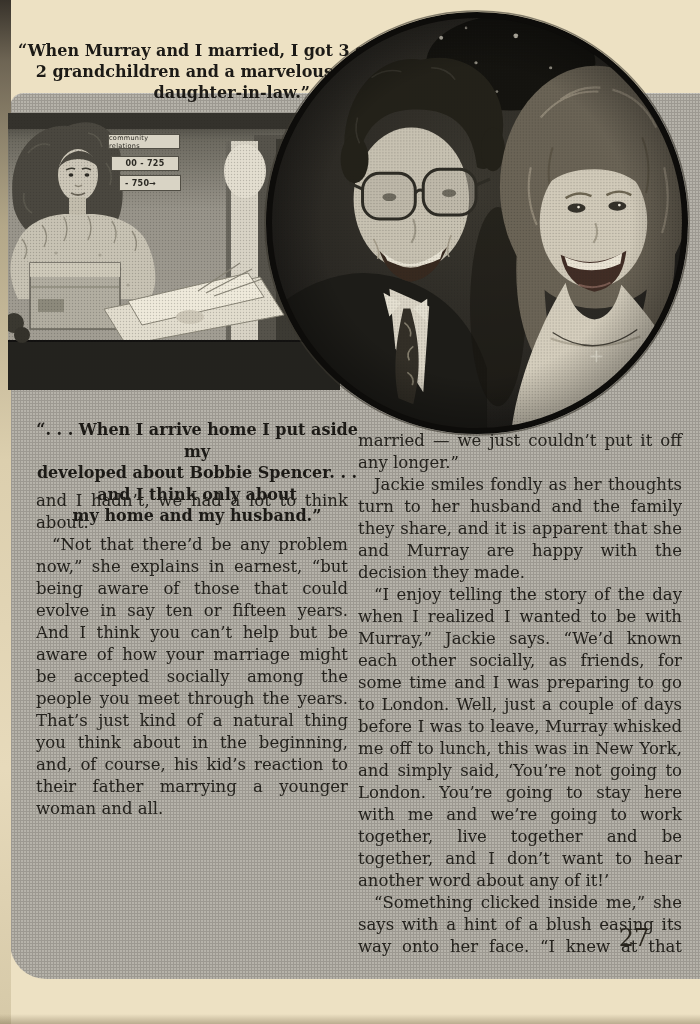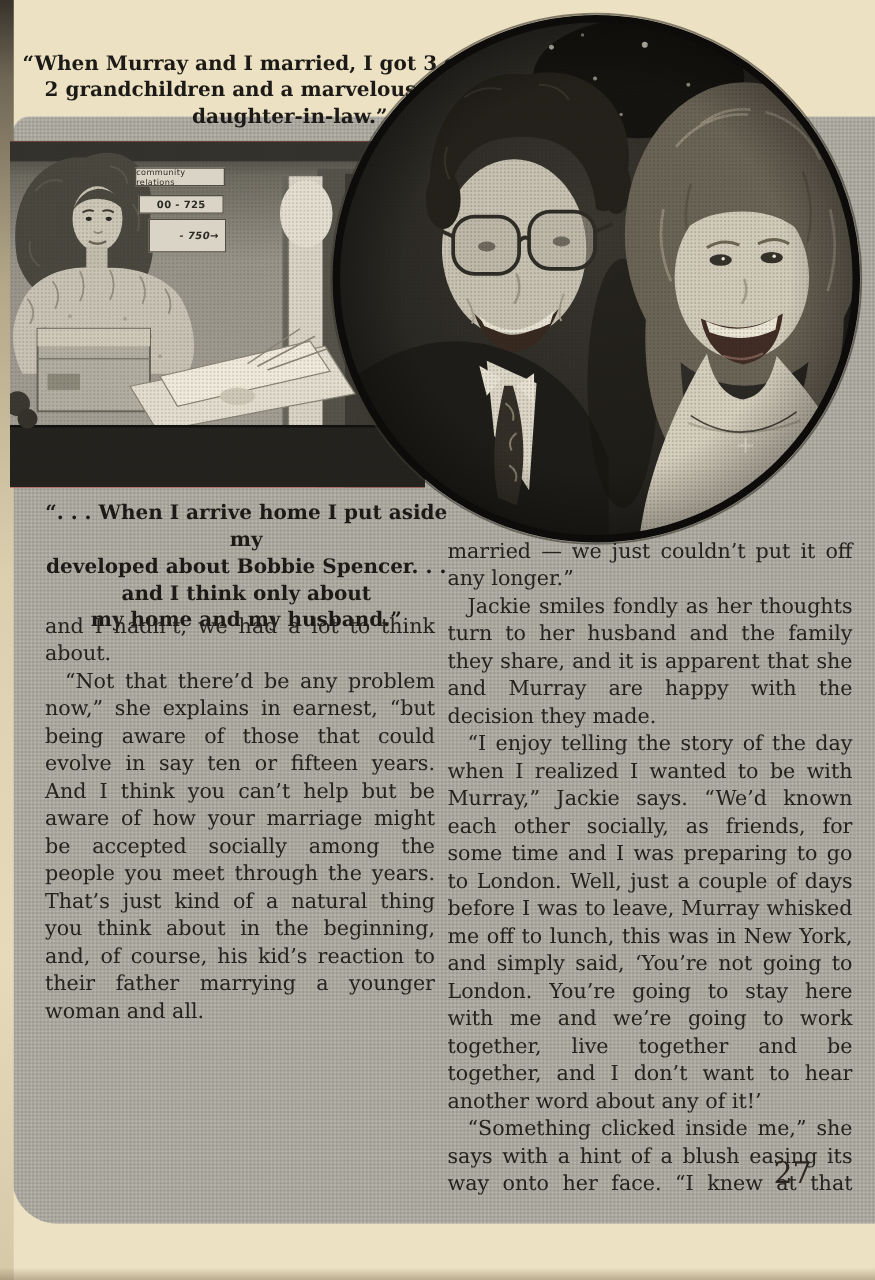--- a/index.html
+++ b/index.html
@@ -29,39 +29,39 @@
   
   .quote{ font-weight:bold; color:#1c1a16; }
   .quote-top{
     position:absolute; top:40px; right:352px; width:330px;
     font-size:16px; line-height:21px; text-align:right; white-space:nowrap;
   }
   .quote-top .ql{display:block;}
   .quote-top .ql2{padding-right:15px;}
   .quote-top .ql3{padding-right:38px;}
   .quote-mid{
-    position:absolute; left:34px; top:399px; width:326px;
+    position:absolute; left:34px; top:419px; width:326px;
     font-size:16px; line-height:21.5px; text-align:center;
   }
   .quote-mid .ql{display:block;}
   
   .photo-desk{
     position:absolute; left:8px; top:113px; width:332px; height:277px; margin:0;
     background:#ef4444; overflow:hidden;
   }
   .photo-desk svg{display:block; width:100%; height:100%;}
   .sign{
     position:absolute; background:#d9d4c5; border:1px solid #514e45; color:#2c2a24;
     font-family:"DejaVu Sans","Liberation Sans",sans-serif;
     display:flex; align-items:center; justify-content:center;
     letter-spacing:.3px;
   }
   .sign-1{left:100px; top:21px; width:70px; height:13px; font-size:6.5px;}
   .sign-2{left:103px; top:43px; width:66px; height:13px; font-size:8px; font-weight:bold;}
-  .sign-3{left:111px; top:62px; width:62px; height:27px; font-size:8px; font-weight:bold; justify-content:flex-end; padding:0 5px; box-sizing:border-box;font-style:italic;}
+  .sign-3{left:111px; top:62px; width:62px; height:16px; font-size:8px; font-weight:bold; justify-content:flex-start; padding:0 5px; box-sizing:border-box;}
   .photo-circle{
     position:absolute; left:262px; top:8px; width:430px; height:430px; margin:0;
   }
   .photo-circle svg{display:block; width:100%; height:100%;}
   
   .col{
     position:absolute; color:#24221d;
     font-size:16.5px; line-height:22px; text-align:justify;
   }
   .col-left{ left:36px;  top:490px; width:312px; }

